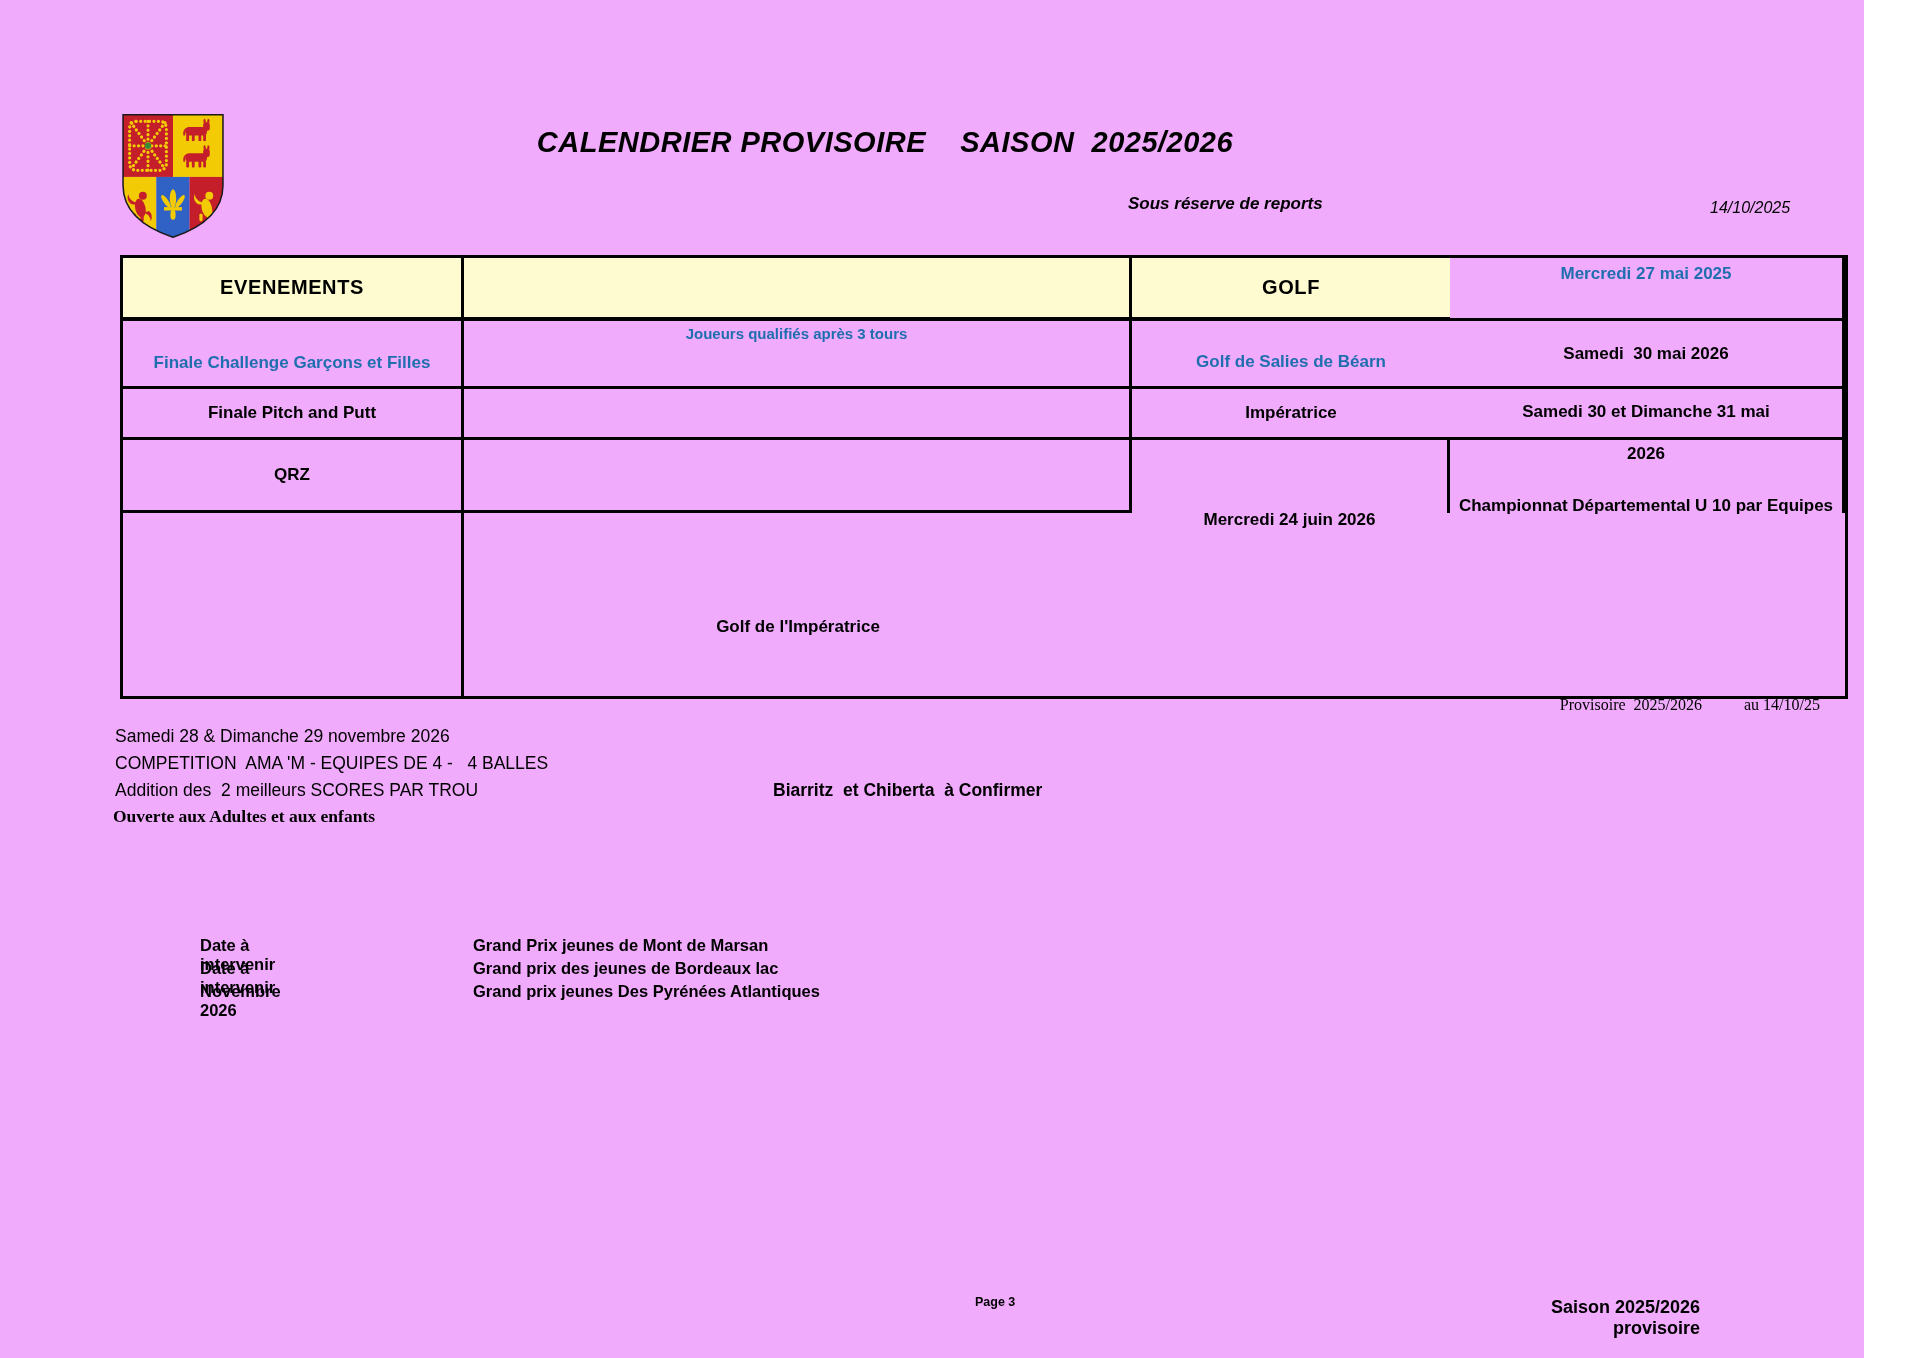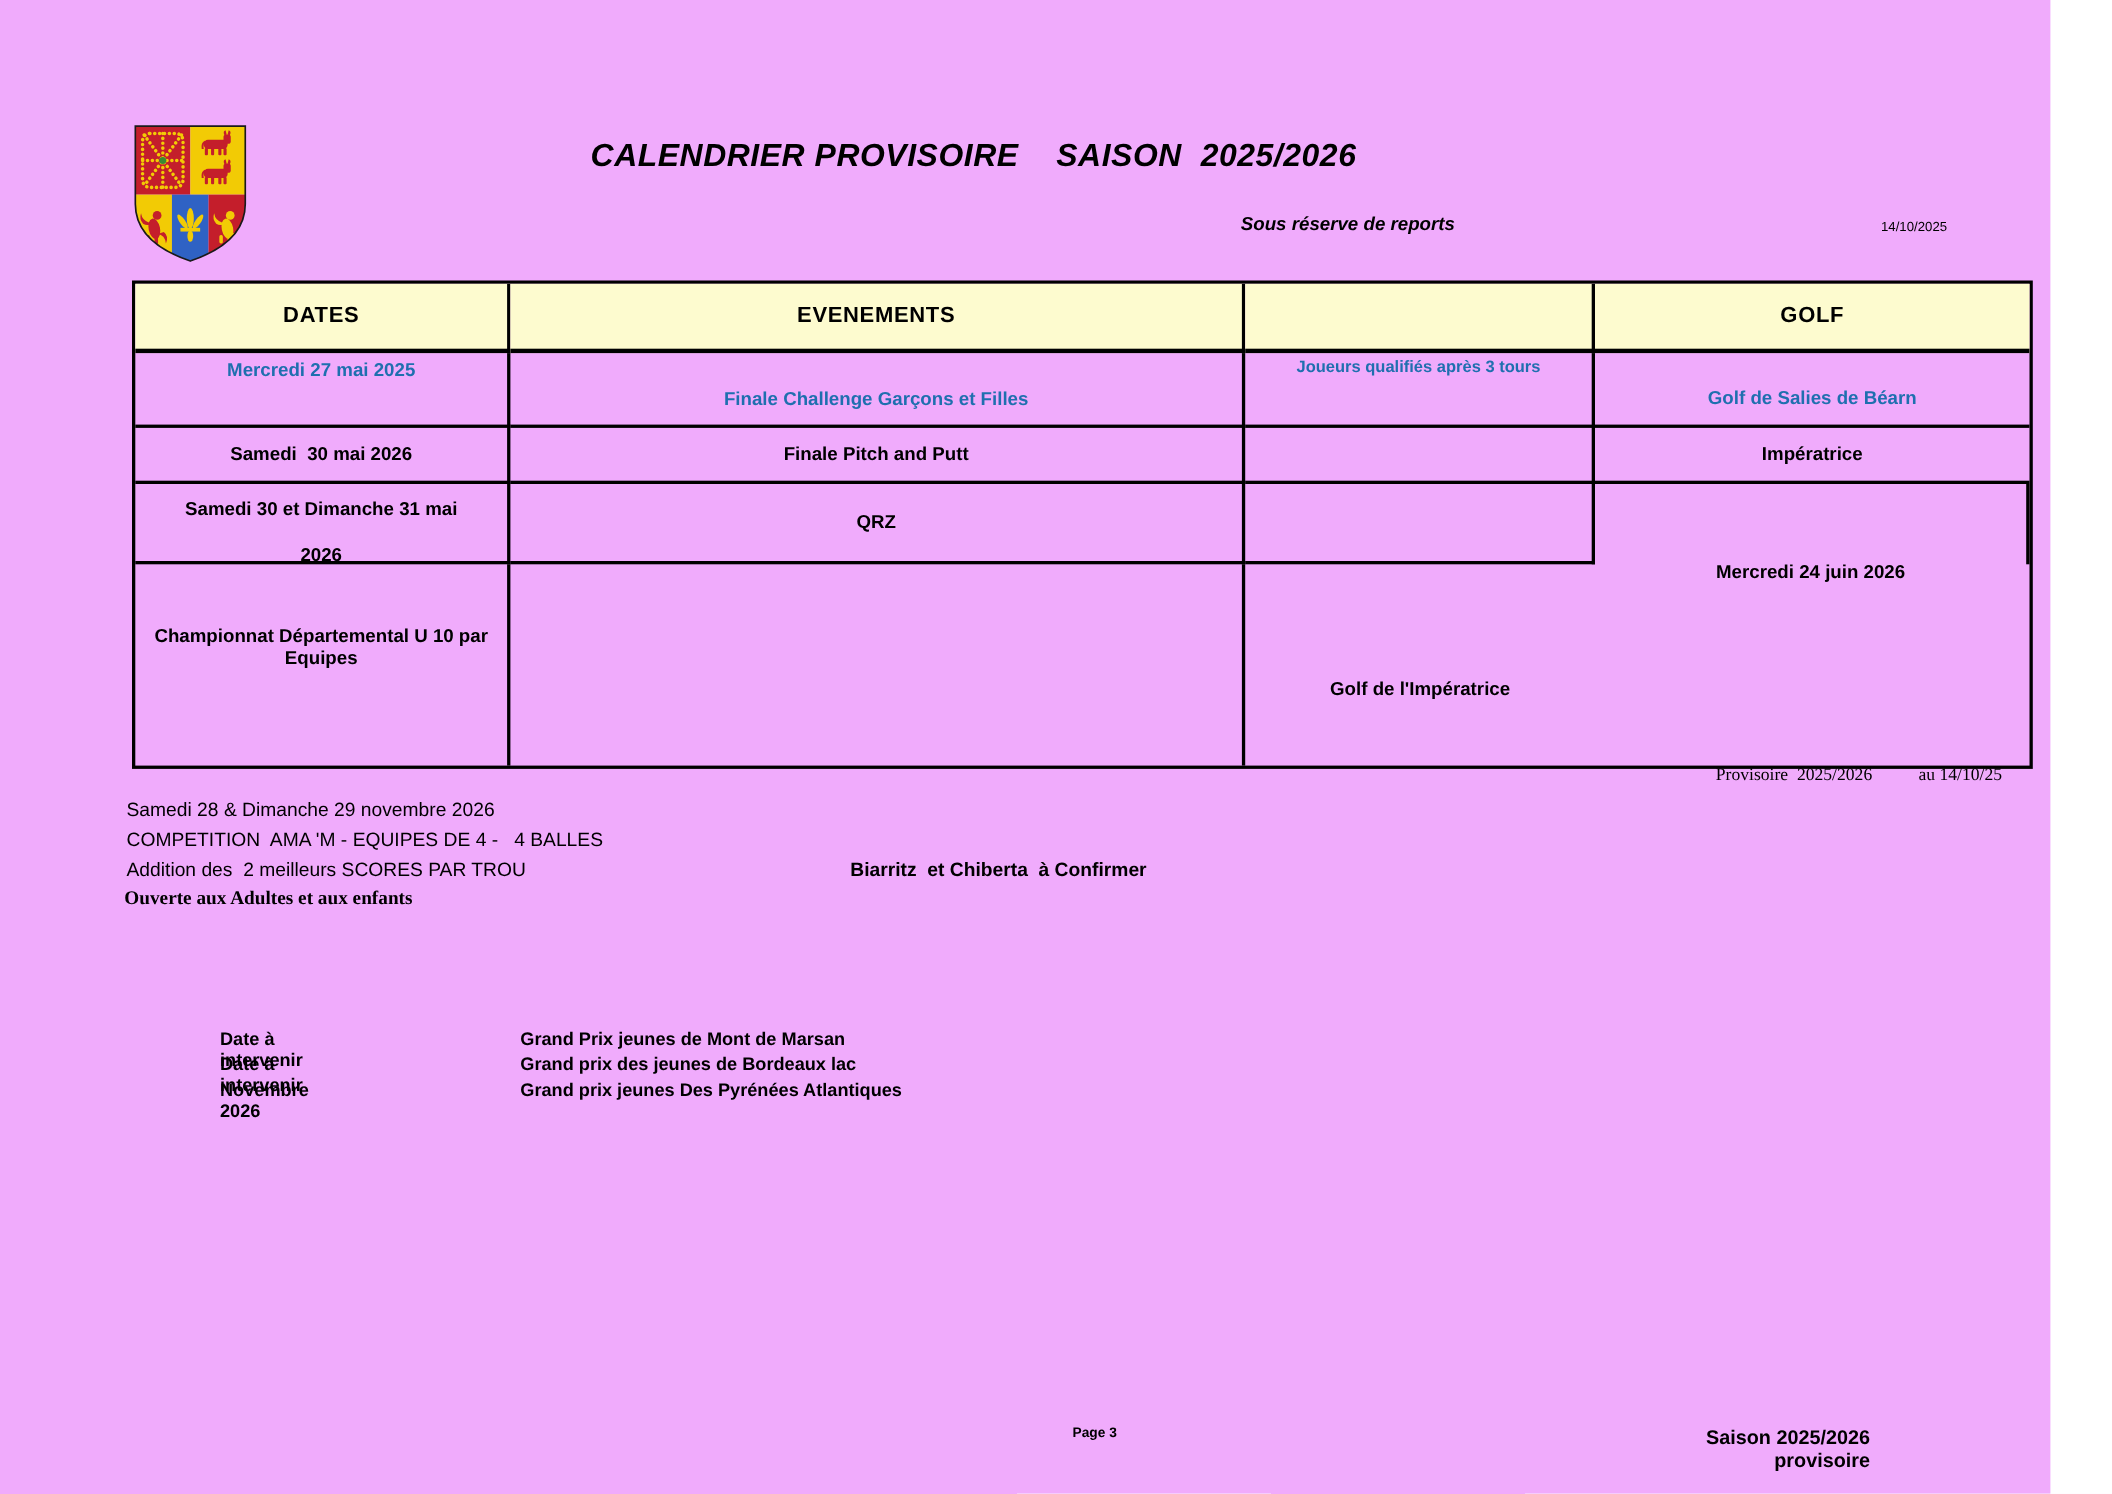--- a/index.html
+++ b/index.html
@@ -19,21 +19,21 @@
   .doc-title{
     position:absolute;left:70px;top:126px;width:1630px;text-align:center;
     font-size:29px;font-weight:bold;font-style:italic;letter-spacing:.5px;
   }
   .doc-subnote{
     position:absolute;left:1128px;top:194px;
     font-size:17px;font-weight:bold;font-style:italic;
   }
   .doc-date{
     position:absolute;left:1710px;top:199px;
-    font-size:12px;
+    font-size:16px;font-style:italic;
   }
 
   
   .cal-table{
     position:absolute;left:120px;top:255px;
     display:grid;
     grid-template-columns:341px 668px 318px 395px;
     grid-template-rows:63px 68px 51px 73px 183px;
     border:3px solid var(--ink);
     font-weight:bold;
@@ -139,21 +139,20 @@
     </g>
     <path d="M7,5 H113 V80 Q113 117 60 135 Q7 117 7 80 Z" fill="none" stroke="#1a1a1a" stroke-width="1.6"></path>
   </svg>
 
   <div class="doc-title" data-bind="page.title">CALENDRIER PROVISOIRE    SAISON  2025/2026</div>
   <div class="doc-subnote" data-bind="page.note_under_title">Sous réserve de reports</div>
   <div class="doc-date" data-bind="page.date_top_right">14/10/2025</div>
 
   <div class="cal-table">
 
-    <div class="cell hcell" data-bind="table.headers.dates">DATES</div>
     <div class="cell hcell" data-bind="table.headers.events">EVENEMENTS</div>
     <div class="cell hcell" data-bind="table.headers.notes"></div>
     <div class="cell hcell col-last" data-bind="table.headers.golf">GOLF</div>
 
     <div class="cell blue r1-date" data-bind="table.rows.0.date">Mercredi 27 mai 2025</div>
     <div class="cell blue r1-event" data-bind="table.rows.0.event">Finale Challenge Garçons et Filles</div>
     <div class="cell blue r1-note" data-bind="table.rows.0.note">Joueurs qualifiés après 3 tours</div>
     <div class="cell blue r1-golf col-last" data-bind="table.rows.0.golf">Golf de Salies de Béarn</div>
 
     <div class="cell" data-bind="table.rows.1.date">Samedi  30 mai 2026</div>

